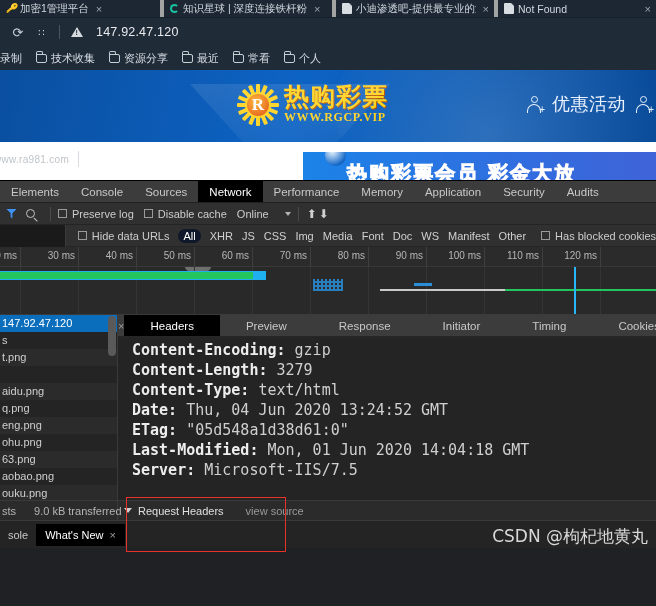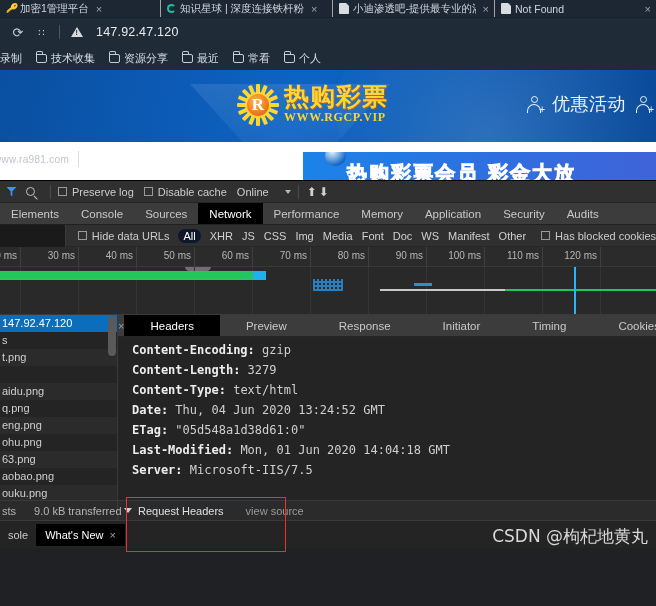--- a/index.html
+++ b/index.html
@@ -5,21 +5,21 @@
   * { margin:0; padding:0; box-sizing:border-box; }
   html,body { width:656px; height:606px; overflow:hidden; background:#202124; }
   body { font-family:"Liberation Sans", sans-serif; font-size:11px; color:#d4d4d4; }
 
   
   #browser-chrome { background:#202b38; }
   #tabstrip { height:18px; display:flex; align-items:stretch; background:#1d2733;
               border-bottom:1px solid #18222d; }
   .tab { display:flex; align-items:center; gap:4px; padding:0 5px 0 6px;
          font-size:10.5px; color:#cfd6de; white-space:nowrap; overflow:hidden;
-         border-left:1px solid #a3a3a3; max-width:180px; position:relative; }
+         border-left:4px solid #a3a3a3; max-width:180px; position:relative; }
   .tab:first-child { border-left:none; }
   .tab .tlabel { overflow:hidden; text-overflow:clip; white-space:nowrap; }
   .tab .tclose { color:#9aa4ae; font-size:11px; margin-left:3px; flex:0 0 auto; }
   .favicon { width:10px; height:11px; flex:0 0 auto; display:inline-block; }
   .fav-doc { background:#d8dde2; border-radius:1px; position:relative; }
   .fav-doc:after { content:""; position:absolute; right:0; top:0; border-width:0 3px 3px 0;
                    border-style:solid; border-color:#2b3542 #2b3542 transparent transparent; }
   .fav-blue { color:#3d7fe0; font-weight:bold; font-size:9px; font-style:italic; line-height:11px; }
   .fav-ring { width:9px; height:9px; border:2px solid #17c0a0; border-radius:50%;
               border-right-color:transparent; }
@@ -146,21 +146,21 @@
   #detail-tabs { height:22px; display:flex; align-items:stretch; background:#3c3c3c;
                  border-bottom:1px solid #262626; }
   #dclose { width:14px; display:flex; align-items:center; justify-content:center; color:#9d9d9d;
             font-size:11px; }
   .d-tab { display:flex; align-items:center; padding:0 26px; font-size:11.5px; color:#c8c8c8;
            white-space:nowrap; }
   .d-tab.active { background:#000; color:#fff; }
 
   #headers-body { flex:1; position:relative; overflow:hidden; padding:3px 0 0 14px;
                   font-family:"DejaVu Sans Mono", monospace; }
-  .hrow { height:20px; line-height:20px; font-size:12px; color:#dcdcdc; white-space:nowrap; }
+  .hrow { height:20px; line-height:20px; font-size:15px; color:#dcdcdc; white-space:nowrap; }
   .hrow b { font-weight:bold; color:#ededed; }
   .hrow .hv { color:#cfcfcf; }
   #redbox { position:absolute; left:126px; top:497px; width:160px; height:55px;
             border:1.6px solid #e8322a; pointer-events:none; }
   #req-headers-bar { height:20px; display:flex; align-items:center; gap:22px;
                      border-top:1px solid #3a3a3a; background:#2b2b2b; padding-left:6px;
                      font-size:11px; color:#e0e0e0; white-space:nowrap; }
   #req-headers-bar .vsrc { color:#9a9a9a; }
   .tri-dn { width:0;height:0;border-left:4px solid transparent;border-right:4px solid transparent;
             border-top:5px solid #cfcfcf; margin-right:2px; }
@@ -277,52 +277,52 @@
   <div id="page-body">
     <div id="wm-left">www.ra981.com</div>
     <div id="banner">
       <span class="ball"></span>
       <span class="btext">热购彩票会员 彩金大放</span>
     </div>
   </div>
 </div>
 
 <div id="devtools">
+
+  <div id="dt-tabs">
+    <div class="dt-tab">Elements</div>
+    <div class="dt-tab">Console</div>
+    <div class="dt-tab">Sources</div>
+    <div class="dt-tab active">Network</div>
+    <div class="dt-tab">Performance</div>
+    <div class="dt-tab">Memory</div>
+    <div class="dt-tab">Application</div>
+    <div class="dt-tab">Security</div>
+    <div class="dt-tab">Audits</div>
+  </div>
 
   <div id="dt-toolbar">
     <span class="tb-filter"></span>
     <span class="tb-search"></span>
     <span class="tb-sep"></span>
     <span class="tb-item">
       <span class="cbox"></span>
       <span>Preserve log</span>
     </span>
     <span class="tb-item">
       <span class="cbox"></span>
       <span>Disable cache</span>
     </span>
     <span class="tb-select">
       <span>Online</span>
       <span class="caret"></span>
     </span>
     <span class="tb-sep"></span>
     <span class="arrow-up">⬆</span>
     <span class="arrow-dn">⬇</span>
-  </div>
-
-  <div id="dt-tabs">
-    <div class="dt-tab">Elements</div>
-    <div class="dt-tab">Console</div>
-    <div class="dt-tab">Sources</div>
-    <div class="dt-tab active">Network</div>
-    <div class="dt-tab">Performance</div>
-    <div class="dt-tab">Memory</div>
-    <div class="dt-tab">Application</div>
-    <div class="dt-tab">Security</div>
-    <div class="dt-tab">Audits</div>
   </div>
 
   <div id="dt-filterbar">
     <div id="filter-input" placeholder="Filter"></div>
     <div class="fb-types">
       <span class="tb-item" style="margin-right:0">
         <span class="cbox"></span>
         <span>Hide data URLs</span>
       </span>
       <span class="ftype sel">All</span>

